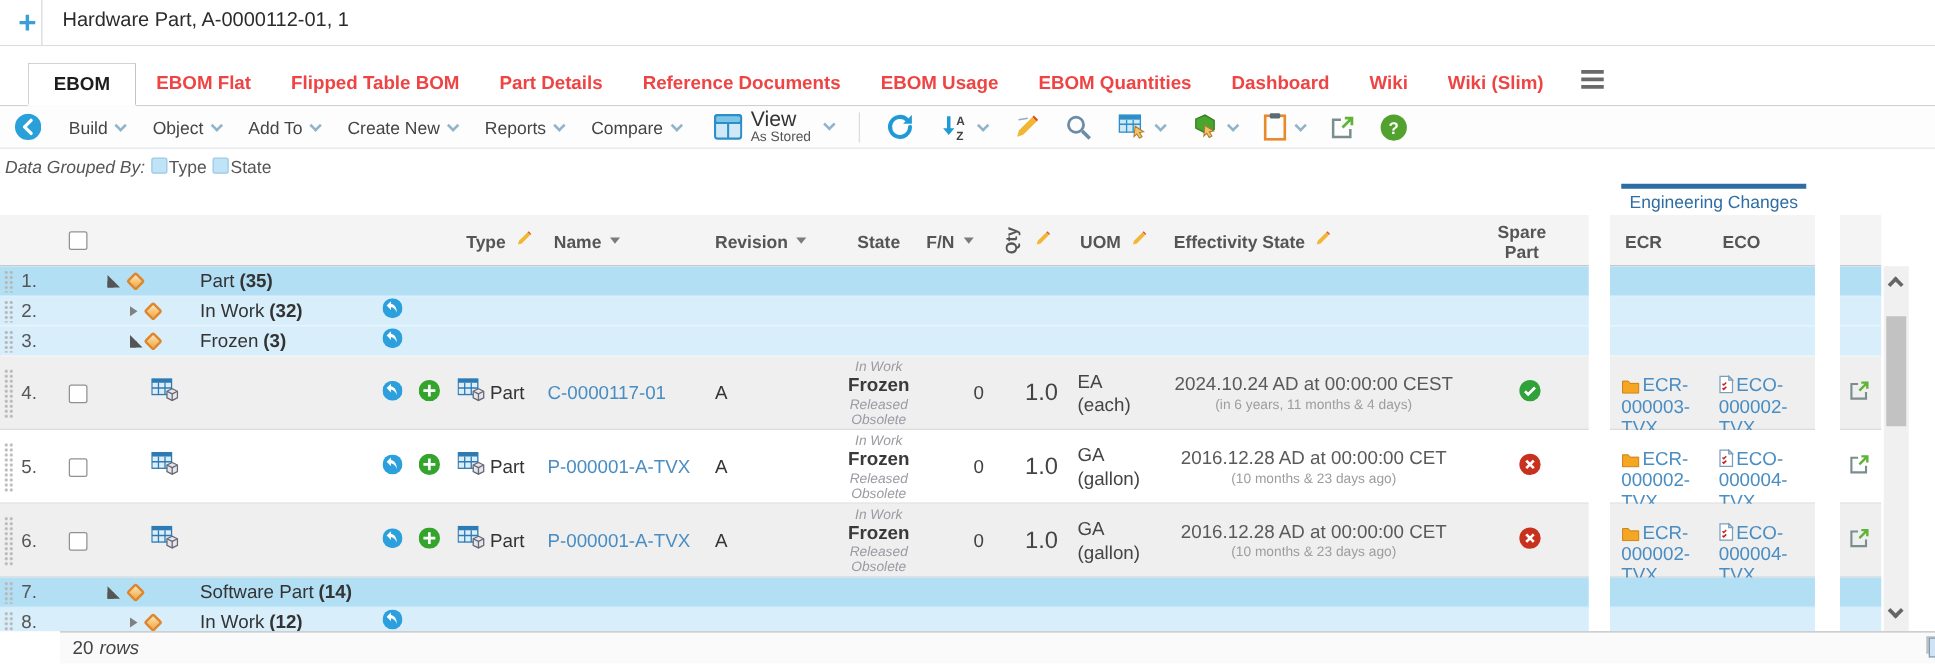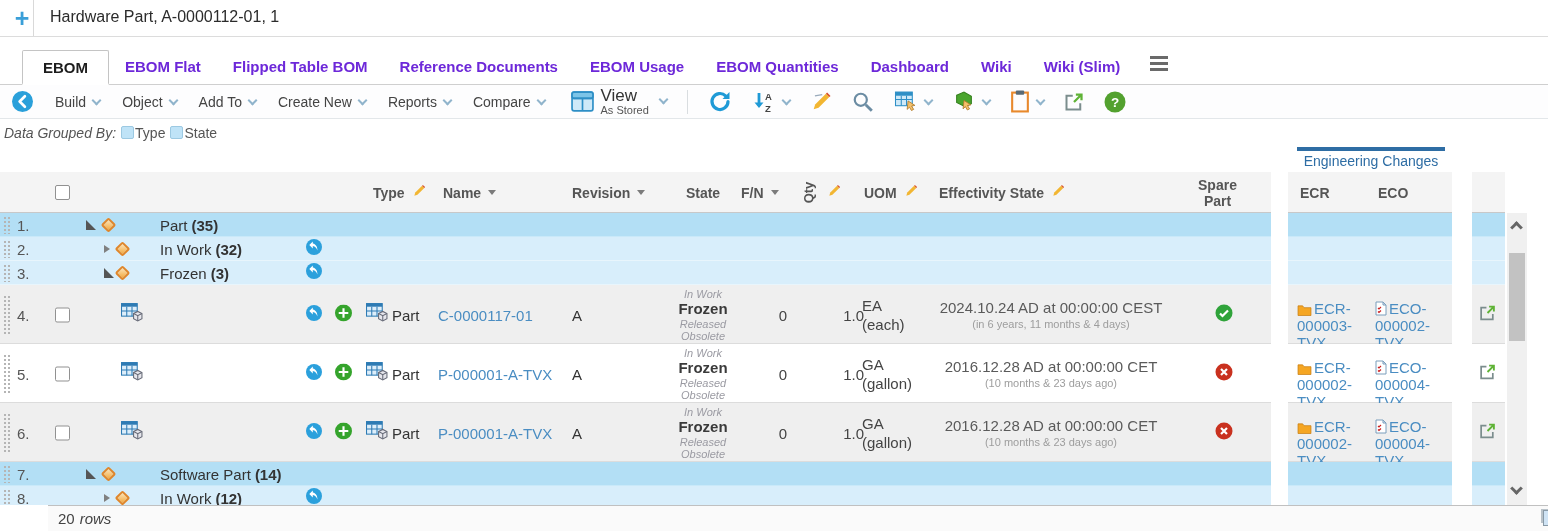--- a/index.html
+++ b/index.html
@@ -8,21 +8,21 @@
   .app { position:relative; width:1548px; height:531px; overflow:hidden; background:#fff; }
 
   
   .title-bar { position:absolute; top:0; left:0; width:1548px; height:37px; background:#fff; border-bottom:1px solid #dcdcdc; }
   .tb-plus { position:absolute; left:10px; top:4px; width:24px; height:28px; color:#3a9fd8; font-size:25px; font-weight:bold; text-align:center; line-height:28px; cursor:pointer; }
   .tb-sep { position:absolute; left:33px; top:0; width:1px; height:36px; background:#d9d9d9; }
   .tb-title { position:absolute; left:50px; top:8px; font-size:16px; color:#2b2b2b; }
 
   
   .tab-bar { position:absolute; top:37px; left:0; width:1548px; height:48px; background:#fff; border-bottom:1px solid #cfcfcf; display:flex; align-items:flex-end; padding-left:22px; }
-  .tab { font-size:15px; font-weight:bold; color:#6d28d9; padding:0 16px; height:32px; line-height:30px; margin-bottom:0px; cursor:pointer; white-space:nowrap; }
+  .tab { font-size:15px; font-weight:bold; color:#ef4444; padding:0 16px; height:32px; line-height:30px; margin-bottom:0px; cursor:pointer; white-space:nowrap; }
   .tab.active { background:#fff; color:#1d1d1d; border:1px solid #c4c4c4; border-bottom:2px solid #fff; border-radius:2px 2px 0 0; margin-bottom:-1px; height:35px; line-height:33px; padding:0 20px; }
   .tab-burger { margin:0 0 10px 14px; width:18px; cursor:pointer; }
   .tab-burger div { height:3px; background:#6a6a6a; margin-bottom:3px; }
 
   
   .toolbar { position:absolute; top:85px; left:0; width:1548px; height:34px; background:#fdfdfe; border-bottom:1px solid #e3e7ea; display:flex; align-items:center; }
   .tbi { display:flex; align-items:center; cursor:pointer; }
   .menu-item { font-size:14px; color:#444; margin-left:22px; display:flex; align-items:center; cursor:pointer; }
   .chev { width:7px; height:7px; border-right:2px solid #90b4cc; border-bottom:2px solid #90b4cc; transform:rotate(45deg); margin:-3px 0 0 7px; display:inline-block; }
   .back-btn { margin-left:12px; }
@@ -75,21 +75,21 @@
   .grp .navi { left:306px; }
   .plusic { left:335px; top:50%; transform:translateY(-50%); cursor:pointer; }
   .bom2 { left:366px; top:50%; transform:translateY(-50%); }
   .ptype { left:392px; top:50%; transform:translateY(-50%); font-size:15px; color:#333; }
   .pname { left:438px; top:50%; transform:translateY(-50%); font-size:15px; }
   .rev { left:572px; top:50%; transform:translateY(-50%); font-size:15px; color:#333; }
   .statec { left:640px; top:50%; transform:translateY(-50%); width:126px; text-align:center; }
   .st-sm { font-size:11px; font-style:italic; color:#9a9aa2; line-height:12px; }
   .st-cur { font-size:15px; font-weight:bold; color:#3a3a3a; line-height:18px; }
   .fn { left:762px; top:50%; transform:translateY(-50%); width:42px; text-align:center; font-size:15px; color:#444; }
-  .qtyc { left:820px; top:50%; transform:translateY(-50%); width:44px; text-align:right; font-size:15px; color:#444; }
+  .qtyc { left:820px; top:50%; transform:translateY(-50%); width:44px; text-align:left; font-size:19px; color:#444; }
   .uomc { left:862px; top:50%; transform:translateY(-50%); font-size:15px; color:#444; line-height:19px; }
   .effc { left:933px; top:50%; transform:translateY(-50%); width:236px; text-align:center; }
   .eff-main { font-size:15px; color:#5a5a5a; line-height:18px; }
   .eff-sub { font-size:11px; color:#9d9d9d; line-height:14px; }
   .sparec { left:1215px; top:50%; transform:translateY(-50%); }
   .ecrc { left:1288px; top:0; width:78px; padding:5px 2px 0 9px; }
   .ecoc { left:1366px; top:0; width:86px; padding:5px 2px 0 9px; }
   .ec-link { font-size:15px; line-height:17px; color:#4a8dc2; text-decoration:none; word-break:break-word; display:block; cursor:pointer;margin-top:10px; }
   .ec-link svg { vertical-align:-2px; margin-right:2px; }
   .extc { left:1479px; top:50%; transform:translateY(-50%); cursor:pointer; }
@@ -130,20 +130,21 @@
   <div class="title-bar">
     <div class="tb-plus">+</div>
     <div class="tb-sep"></div>
     <div class="tb-title">Hardware Part, A-0000112-01, 1</div>
   </div>
 
   <div class="tab-bar">
     <div class="tab active">EBOM</div>
     <div class="tab">EBOM Flat</div>
     <div class="tab">Flipped Table BOM</div>
+    <div class="tab">Part Details</div>
     <div class="tab">Reference Documents</div>
     <div class="tab">EBOM Usage</div>
     <div class="tab">EBOM Quantities</div>
     <div class="tab">Dashboard</div>
     <div class="tab">Wiki</div>
     <div class="tab">Wiki (Slim)</div>
     <div class="tab-burger">
         <div></div>
         <div></div>
         <div></div>

